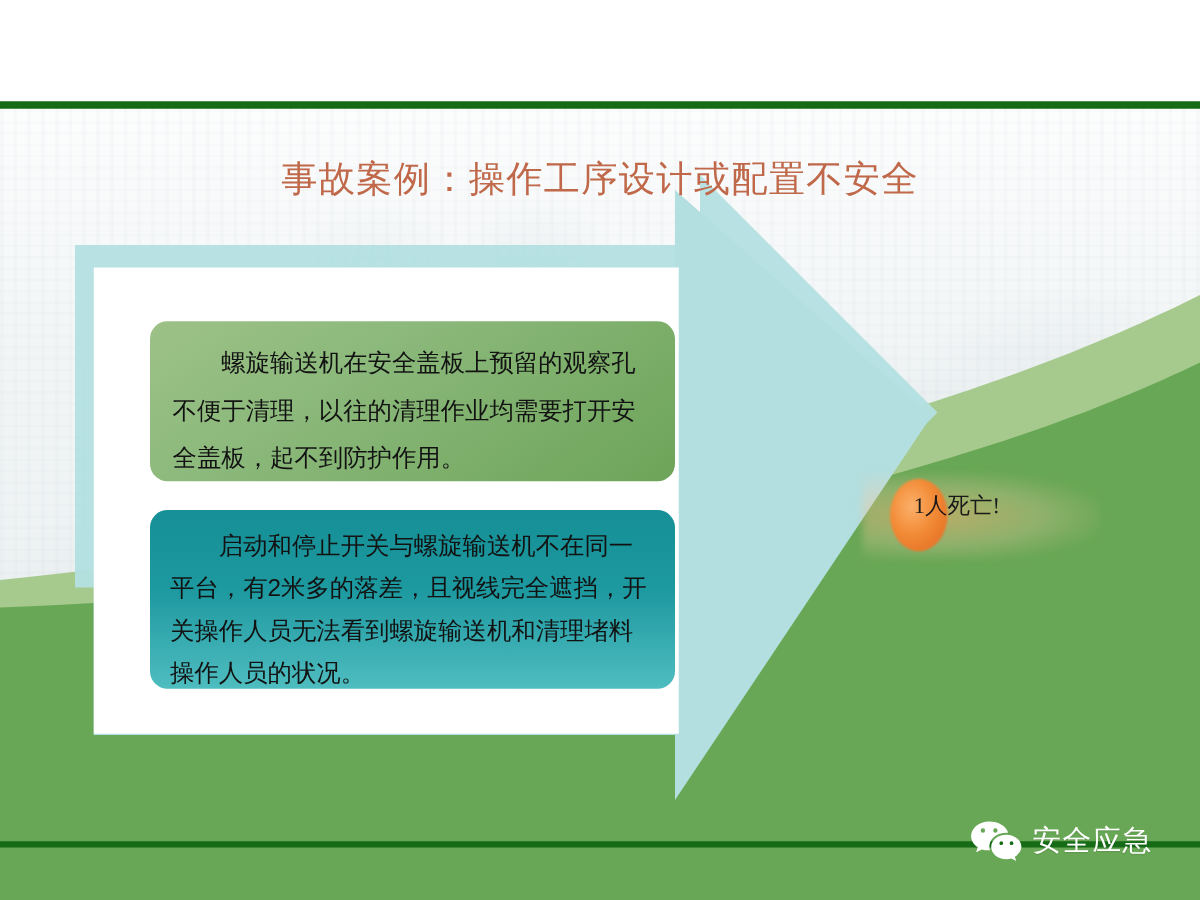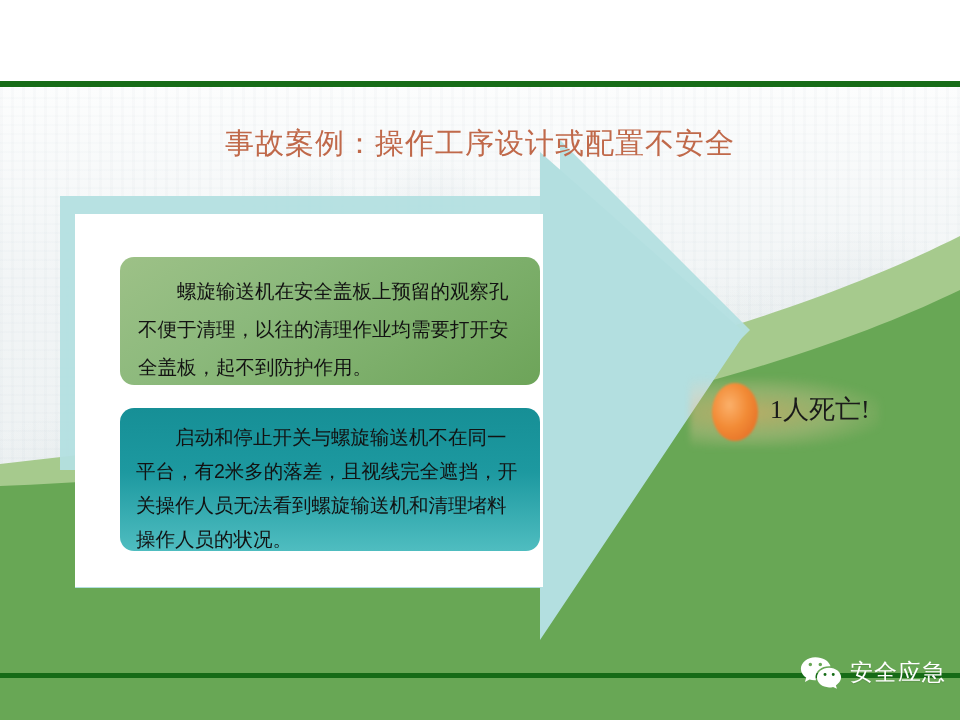--- a/index.html
+++ b/index.html
@@ -129,31 +129,31 @@
   }
   .fatality-glow {
     position: absolute;
     left: 690px; top: 378px;
     width: 190px; height: 70px;
     background: radial-gradient(ellipse at 30% 50%, rgba(249,178,118,.55) 0%, rgba(250,205,170,.28) 45%, rgba(255,255,255,0) 78%);
     filter: blur(3px);
   }
   .fatality-text {
     position: absolute;
-    left: 770px; top: 392px;
-    font-size: 26px;
+    left: 731px; top: 392px;
+    font-size: 18px;
     color: #1a1a1a;
     white-space: nowrap;
     font-family: "Liberation Serif", "DejaVu Serif", serif;
   }
 
   
   .footer-logo {
     position: absolute;
-    left: 800px; top: 655px;
+    left: 776px; top: 655px;
     display: flex;
     align-items: center;
     gap: 8px;
   }
   .wechat-icon { width: 42px; height: 34px; display: block; }
   .footer-label {
     font-size: 23px;
     color: #ffffff;
     letter-spacing: 1px;
     text-shadow: 0 1px 1px rgba(0,0,0,.12);

